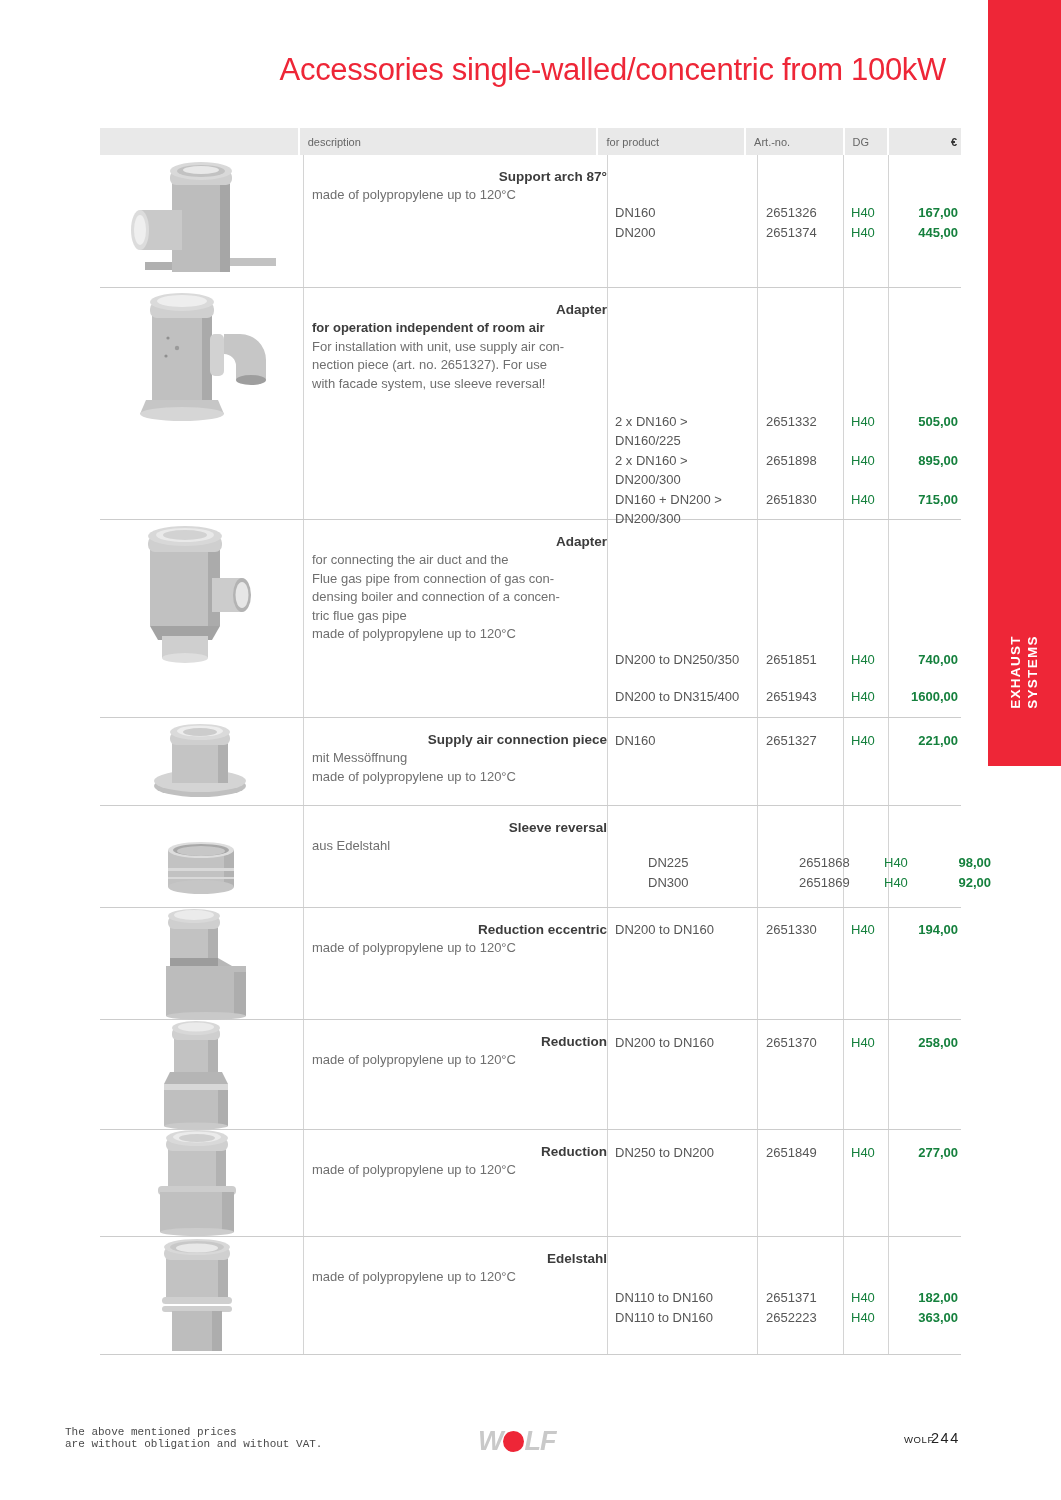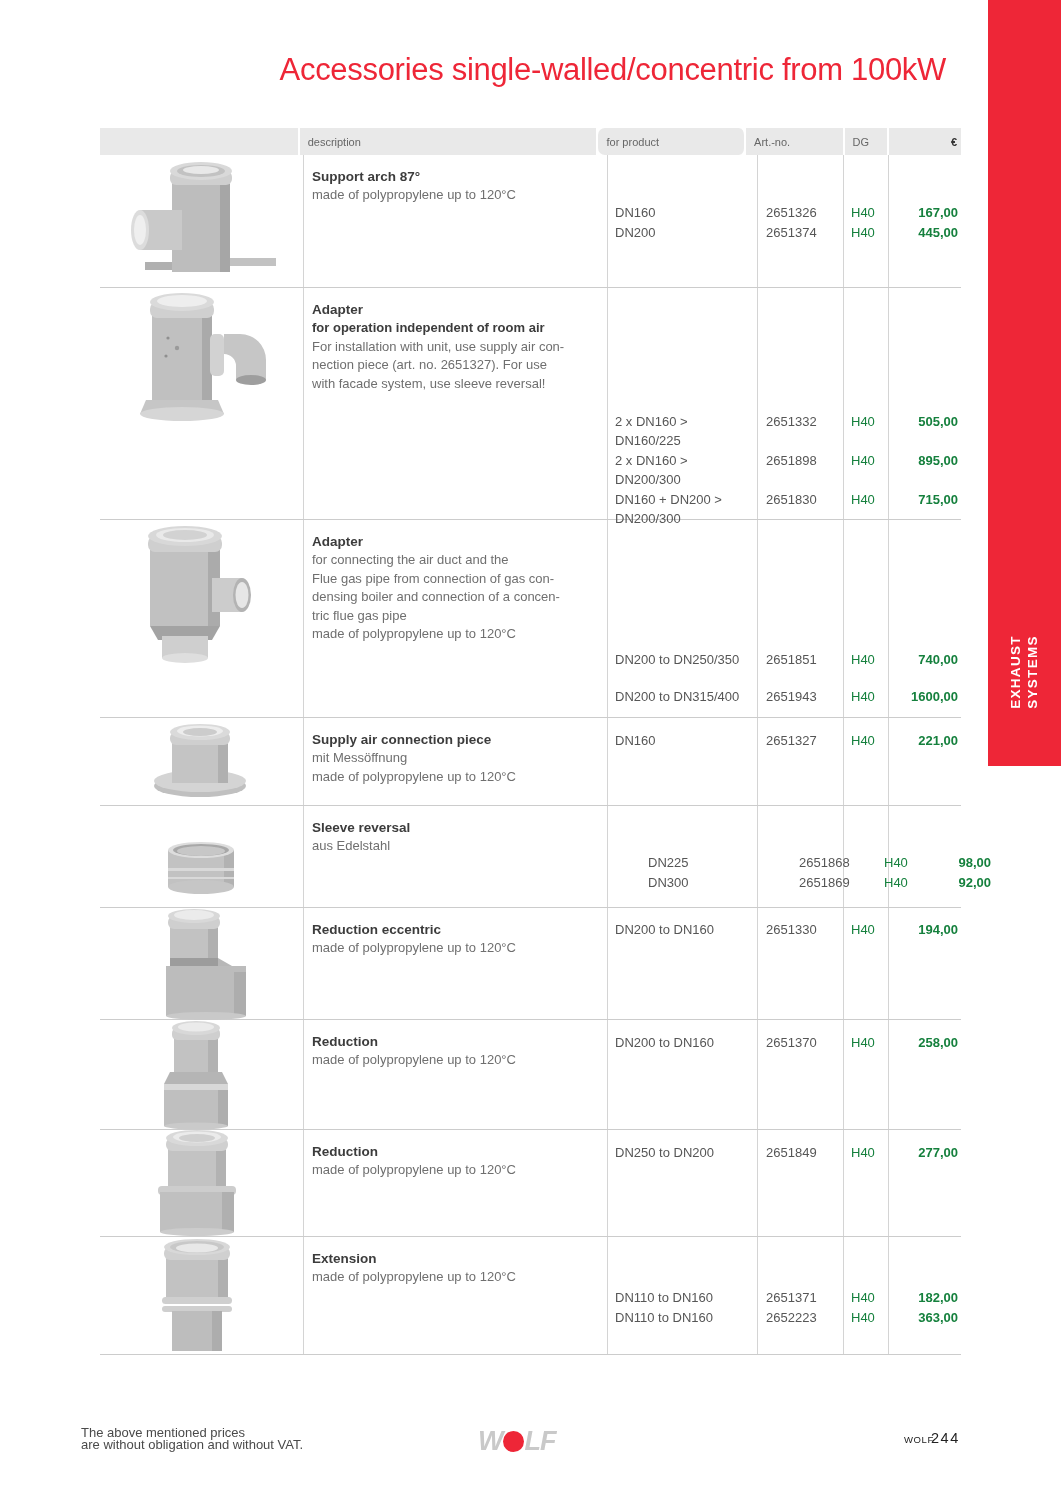--- a/index.html
+++ b/index.html
@@ -16,48 +16,48 @@
                   color:#ffffff;font-size:13.5px;font-weight:bold;letter-spacing:1.3px;
                   line-height:17px;text-align:center;white-space:nowrap;}
 
   
   .table{position:absolute;left:100px;top:128px;width:861px;}
   .thead{display:flex;height:27px;}
   .th{background:#e9e9e9;color:#666;font-size:11px;display:flex;align-items:center;
       padding:0 8px;box-sizing:border-box;border-right:2px solid #fff;}
   .th.w-img{width:203px;}
   .th.w-desc{width:304px;}
-  .th.w-prod{width:150px;border-radius:7px;}
+  .th.w-prod{width:150px;}
   .th.w-art{width:100px;}
   .th.w-dg{width:45px;}
   .th.w-eur{width:73px;border-right:none;justify-content:flex-end;color:#333;font-weight:bold;padding-right:4px;}
 
   .trow{position:relative;border-bottom:1px solid #cccccc;box-sizing:border-box;}
   .r1{height:133px}.r2{height:232px}.r3{height:198px}.r4{height:88px}.r5{height:102px}
   .r6{height:112px}.r7{height:110px}.r8{height:107px}.r9{height:118px}
 
   .vsep{position:absolute;top:0;bottom:0;width:1px;background:#d4d4d4;}
   .v1{left:203px}.v2{left:507px}.v3{left:657px}.v4{left:743px}.v5{left:788px}
 
   .c-img{position:absolute;left:0;top:0;width:203px;height:100%;}
   .c-desc{position:absolute;left:203px;top:13px;width:304px;padding-left:9px;box-sizing:border-box;}
-  .d-title{font-size:13.5px;font-weight:bold;color:#3c3c3c;line-height:18px;}
+  .d-title{font-size:13.5px;font-weight:bold;color:#3c3c3c;line-height:18px;text-align:right;}
   .d-bold{font-size:13px;font-weight:bold;color:#3c3c3c;line-height:18.5px;}
   .d-line{font-size:13px;color:#6f6f6f;line-height:18.5px;}
 
   .c-items{position:absolute;left:507px;top:0;width:354px;box-sizing:border-box;}
   .item{display:grid;grid-template-columns:150px 86px 45px 73px;margin-bottom:1px;}
   .gap18{margin-bottom:18px;}
   .i-prod{padding-left:8px;font-size:13px;color:#565656;line-height:19px;}
   .i-art{padding-left:9px;font-size:13px;color:#565656;line-height:19px;}
   .i-dg{padding-left:8px;font-size:13px;color:#15803d;line-height:19px;}
   .i-price{text-align:right;padding-right:3px;font-size:13px;font-weight:bold;color:#15803d;line-height:19px;}
 
   
-  .foot-note{position:absolute;left:81px;top:1427px;font-size:13px;color:#4a4a4a;line-height:11.5px;}
+  .foot-note{position:absolute;left:65px;top:1427px;font-size:11px;color:#4a4a4a;line-height:11.5px;font-family:Liberation Mono, monospace;}
   .foot-logo{position:absolute;left:478px;top:1428px;display:flex;align-items:center;}
   .logo-letter{font-size:27px;font-weight:bold;font-style:italic;color:#c9c9c9;letter-spacing:-1px;line-height:27px;}
   .logo-dot{width:21px;height:21px;border-radius:50%;background:#ee2637;margin:0 0 0 1px;}
   .foot-brand{position:absolute;left:904px;top:1434px;font-size:9.5px;font-weight:normal;
               letter-spacing:0.6px;color:#222;}
   .foot-page{position:absolute;left:931px;top:1430px;font-size:14.5px;color:#222;letter-spacing:1.5px;}
 </style>
 </head>
 <body>
 
@@ -418,21 +418,21 @@
           <ellipse cx="97" cy="10" rx="33" ry="8" fill="#d8d8d8"></ellipse>
           <ellipse cx="97" cy="10" rx="27" ry="6" fill="#c8c8c8"></ellipse>
           <ellipse cx="97" cy="11" rx="21" ry="4.5" fill="#e8e8e8"></ellipse>
           <rect x="62" y="60" width="70" height="7" rx="3.5" fill="#cfcfcf"></rect>
           <rect x="62" y="69" width="70" height="6" rx="3" fill="#cfcfcf"></rect>
           <rect x="72" y="74" width="50" height="40" fill="#bdbdbd"></rect>
           <rect x="112" y="74" width="10" height="40" fill="#adadad"></rect>
         </svg>
       </div>
       <div class="c-desc">
-        <div class="d-title">Extension</div>
+        <div class="d-title">Edelstahl</div>
         <div class="d-line">made of polypropylene up to 120°C</div>
       </div>
       <div class="c-items" style="padding-top:51px;">
         <div class="item">
           <div class="i-prod">DN110 to DN160</div>
           <div class="i-art">2651371</div>
           <div class="i-dg">H40</div>
           <div class="i-price">182,00</div>
         </div>
         <div class="item">

